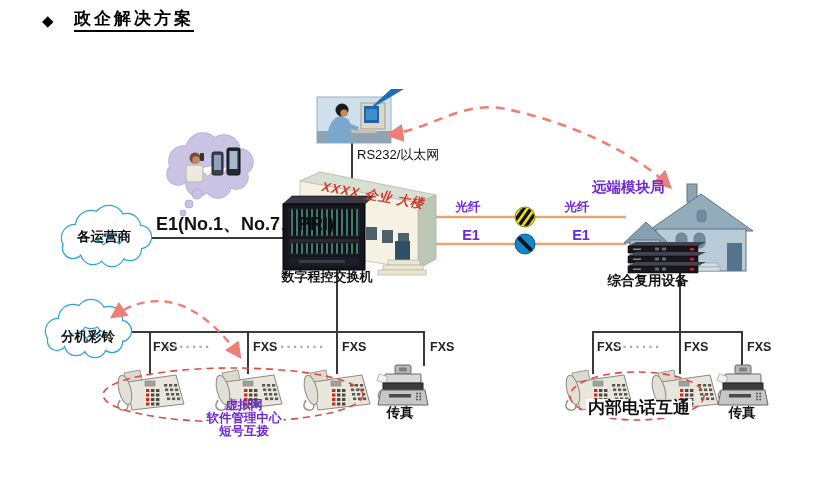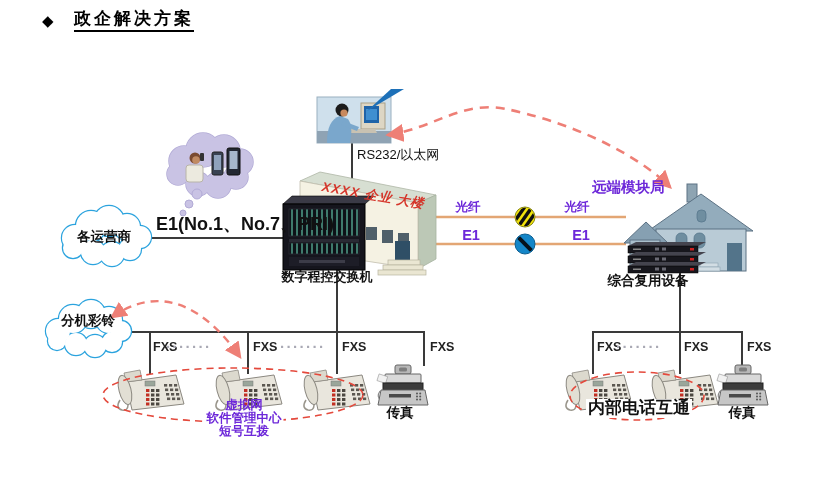--- a/index.html
+++ b/index.html
@@ -334,21 +334,21 @@
 <div class="lbl" style="left:156px;top:215px;font-size:18px;font-weight:700">E1(No.1、No.7、PRI)</div>
 
 <div class="lbl b red ctr" style="left:468px;top:201px;font-size:12.5px">光纤</div>
 <div class="lbl b red ctr" style="left:577px;top:201px;font-size:12.5px">光纤</div>
 <div class="lbl b red ctr" style="left:471px;top:228px;font-size:14.5px">E1</div>
 <div class="lbl b red ctr" style="left:581px;top:228px;font-size:14.5px">E1</div>
 
 <div class="lbl b red" style="left:592px;top:180px;font-size:14.5px">远端模块局</div>
 <div class="lbl b ctr" style="left:648px;top:274px;font-size:13.5px">综合复用设备</div>
 
-<div class="lbl b ctr" style="left:88px;top:314px;font-size:13.5px">分机彩铃</div>
+<div class="lbl b ctr" style="left:88px;top:330px;font-size:13.5px">分机彩铃</div>
 
 <div class="lbl fxs" style="left:153px;top:341px">FXS</div>
 <div class="lbl fxs" style="left:253px;top:341px">FXS</div>
 <div class="lbl fxs" style="left:342px;top:341px">FXS</div>
 <div class="lbl fxs" style="left:430px;top:341px">FXS</div>
 <div class="lbl fxs" style="left:597px;top:341px">FXS</div>
 <div class="lbl fxs" style="left:684px;top:341px">FXS</div>
 <div class="lbl fxs" style="left:747px;top:341px">FXS</div>
 
 <div class="lbl dots" style="left:166px;top:339px">·······</div>

